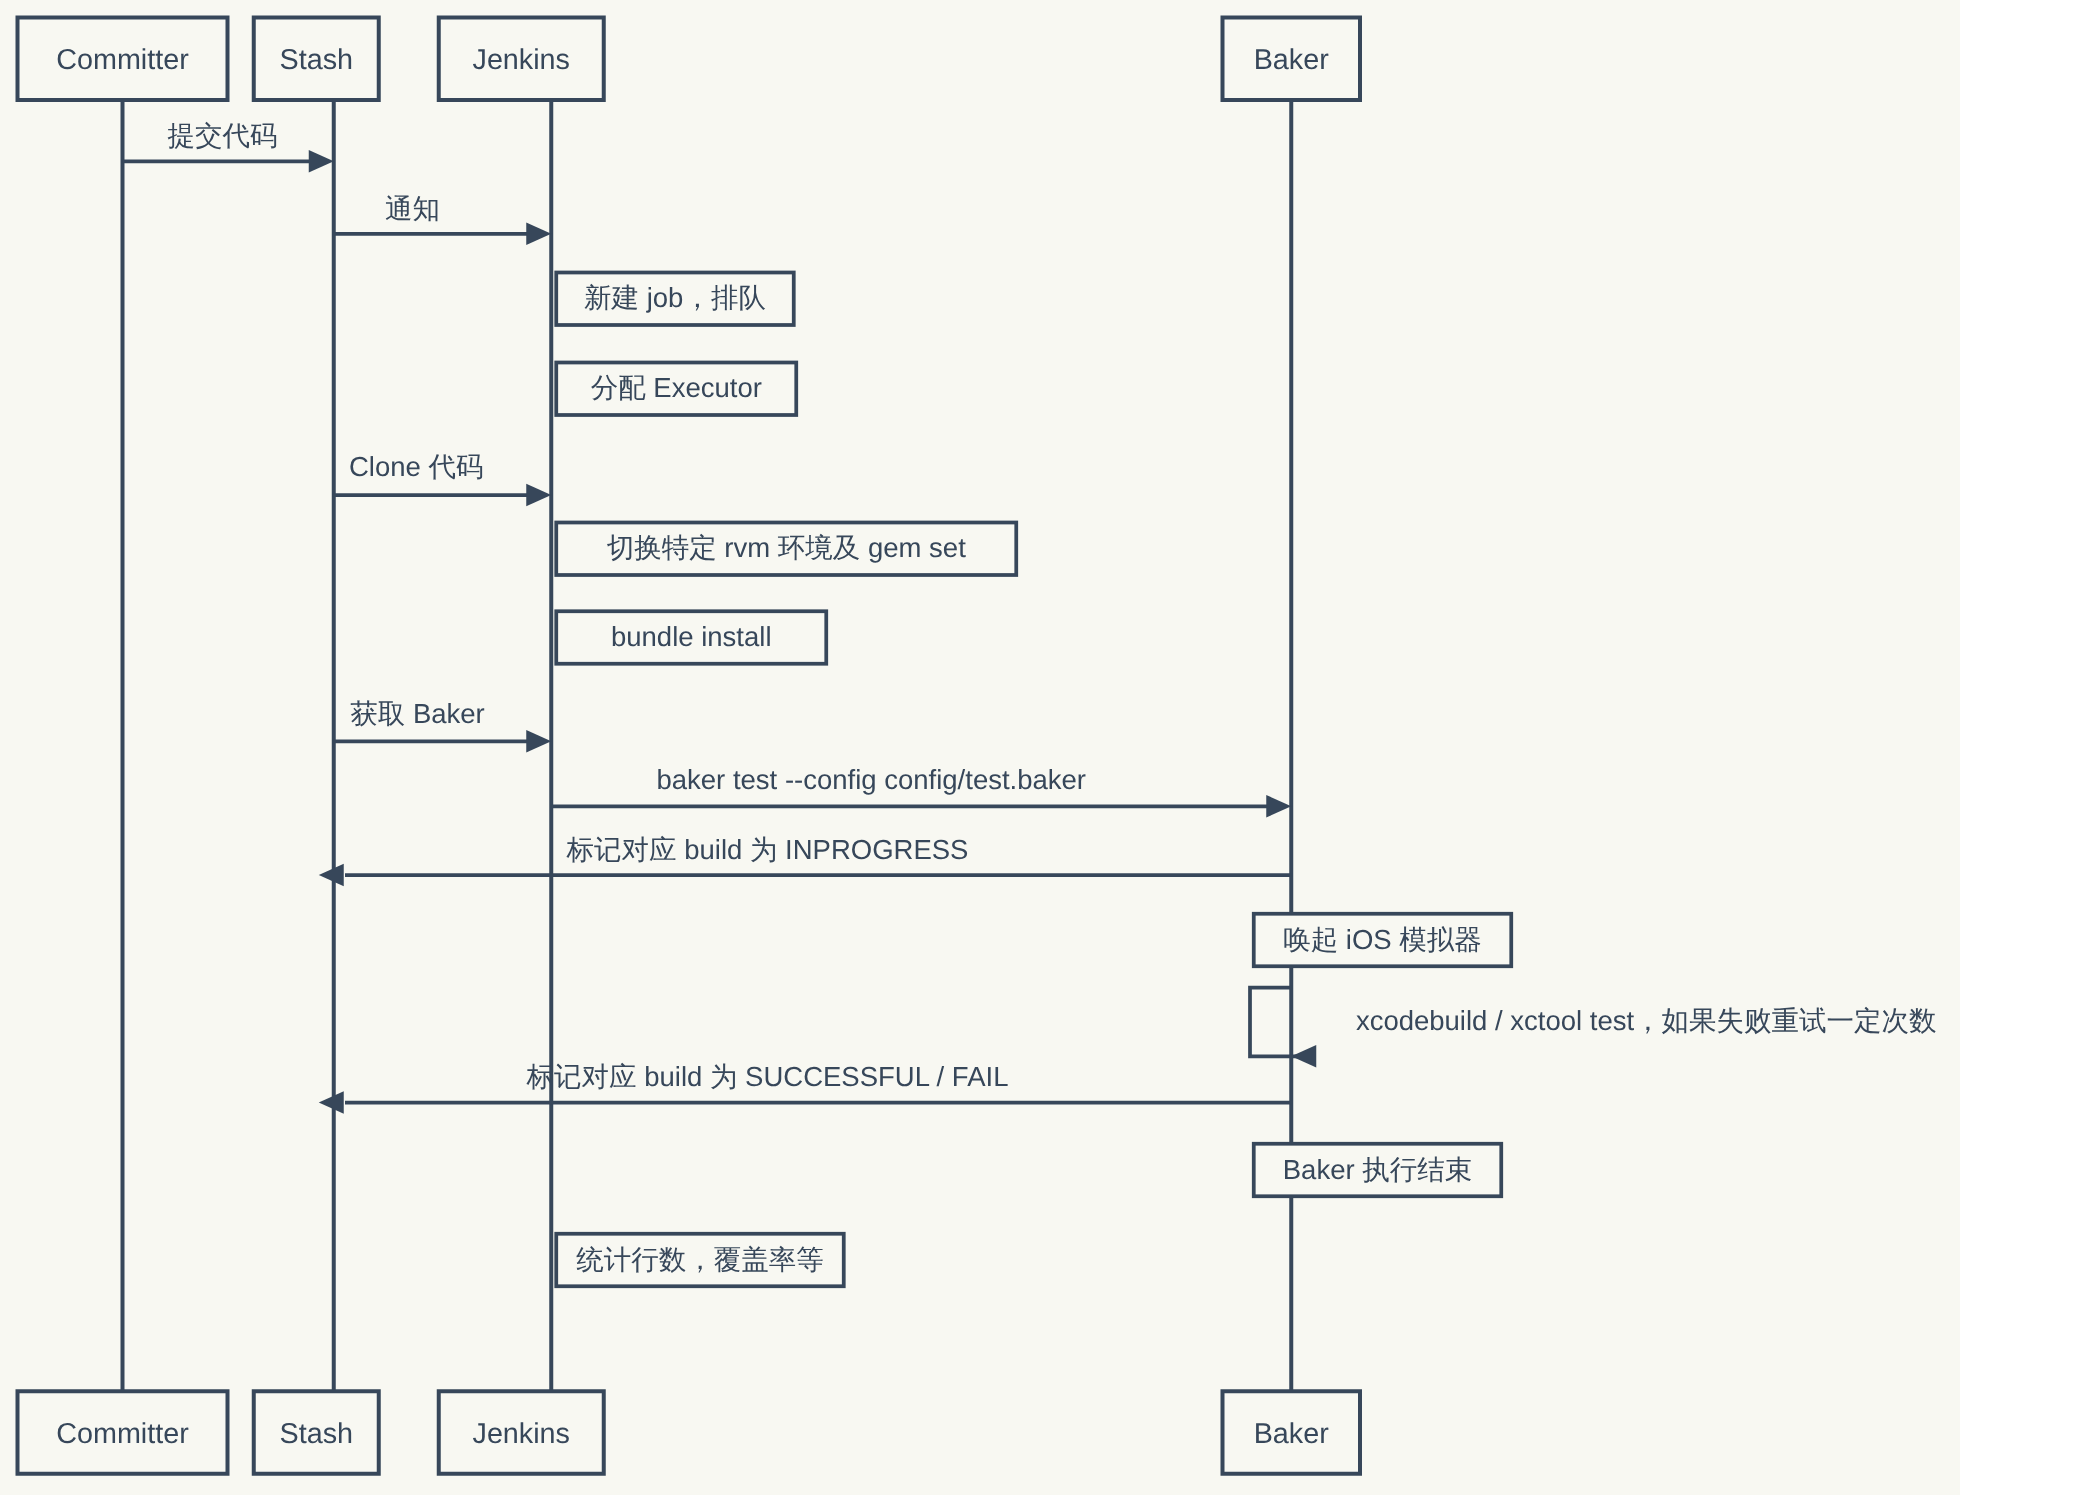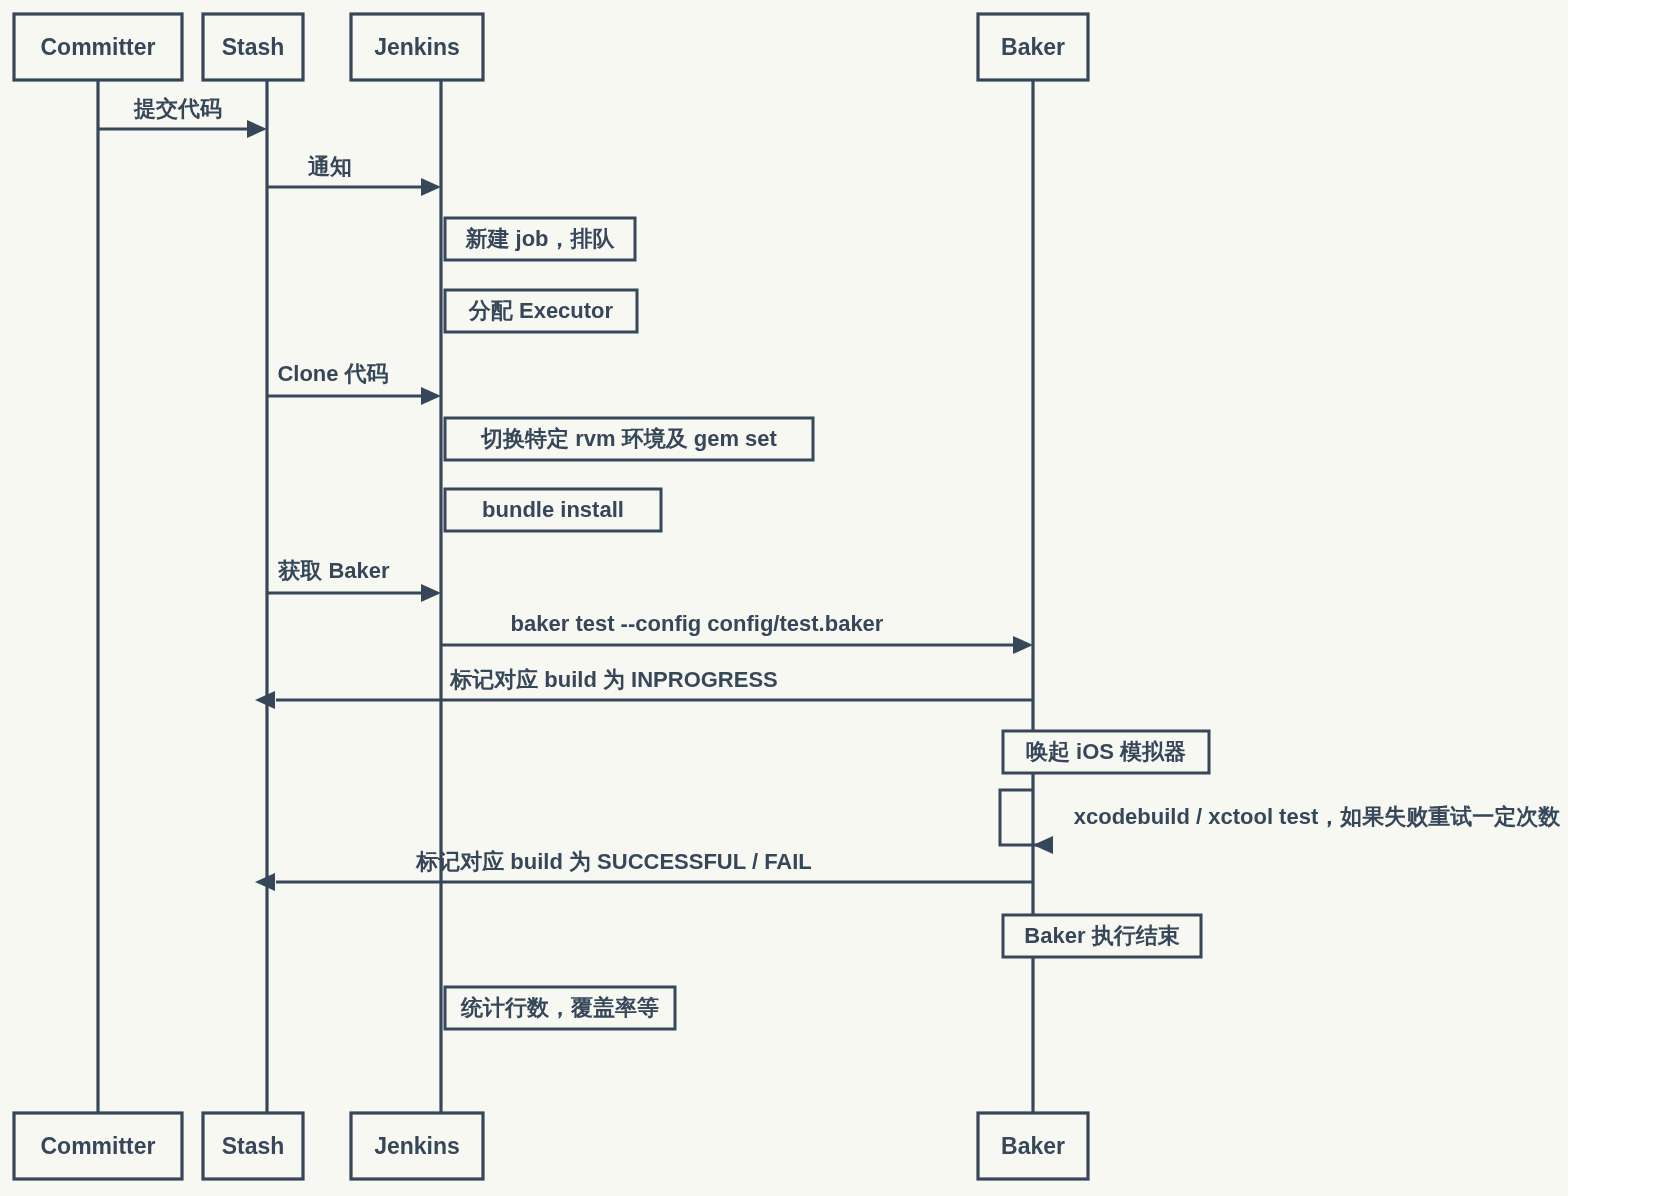--- a/index.html
+++ b/index.html
@@ -7,21 +7,20 @@
     padding: 0;
     background: #ffffff;
   }
   #canvas {
     position: relative;
     width: 1568px;
     height: 1196px;
     background: #f8f8f2;
     overflow: hidden;
     font-family: "Liberation Sans", "DejaVu Sans", sans-serif;
-    font-weight: bold;
   }
   #diagram {
     position: absolute;
     top: 0;
     left: 0;
     width: 1660px;
     height: 1196px;
   }
   .lifeline-box {
     fill: #f8f8f2;

